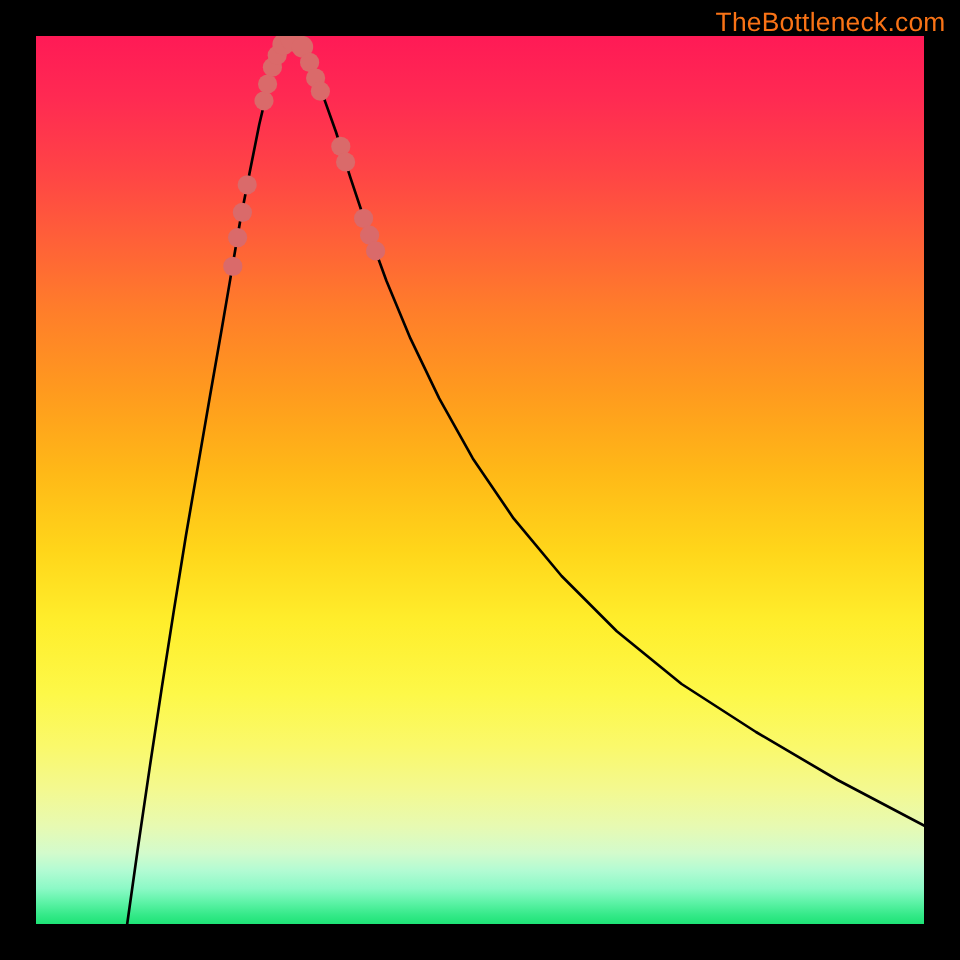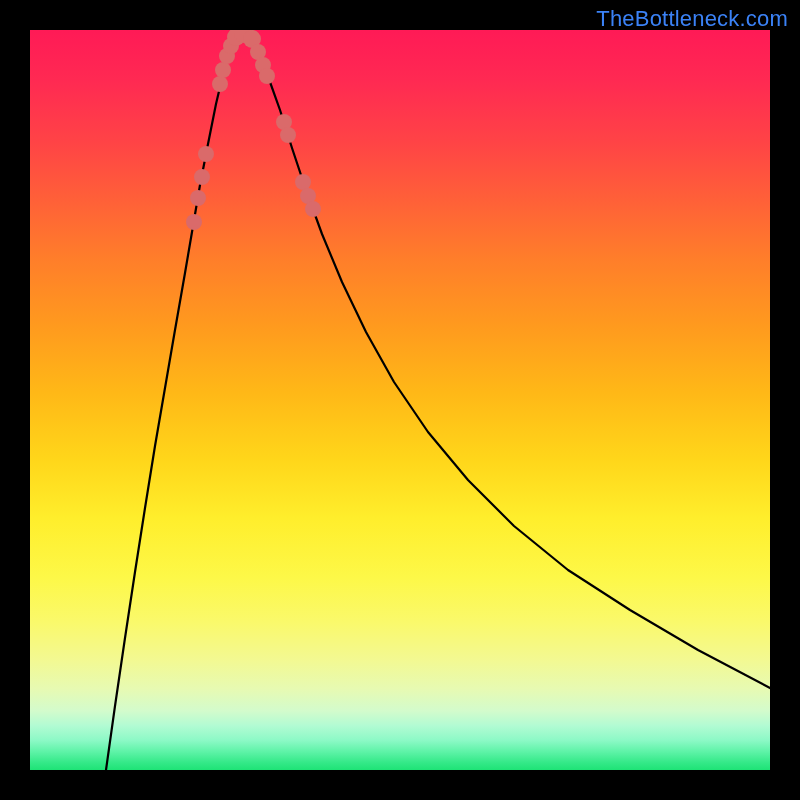--- a/index.html
+++ b/index.html
@@ -65,21 +65,21 @@
     stroke-linecap: round;
   }
   .dot {
     fill: #da6a6a;
     stroke: none;
   }
   .watermark {
     position: absolute;
     top: 6px;
     right: 12px;
-    color: #3b82f6;
+    color: #f97316;
     font-size: 22px;
     font-weight: 500;
     letter-spacing: 0.2px;
     user-select: none;
   }
 </style>
 </head>
 <body>
 
 <div class="frame">

